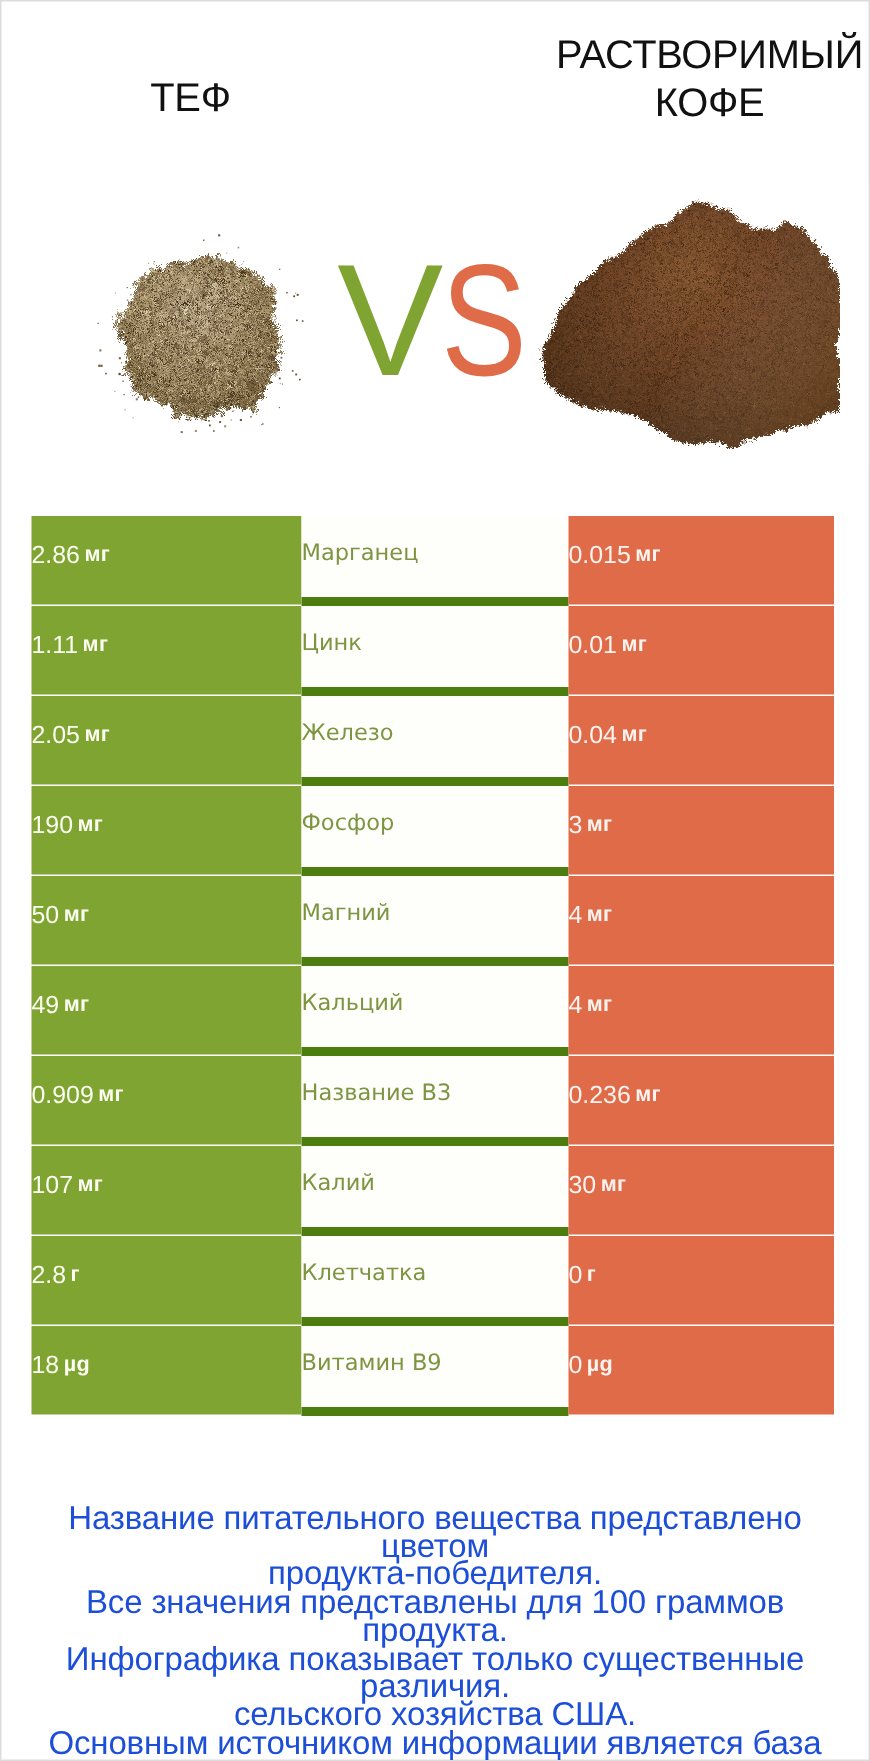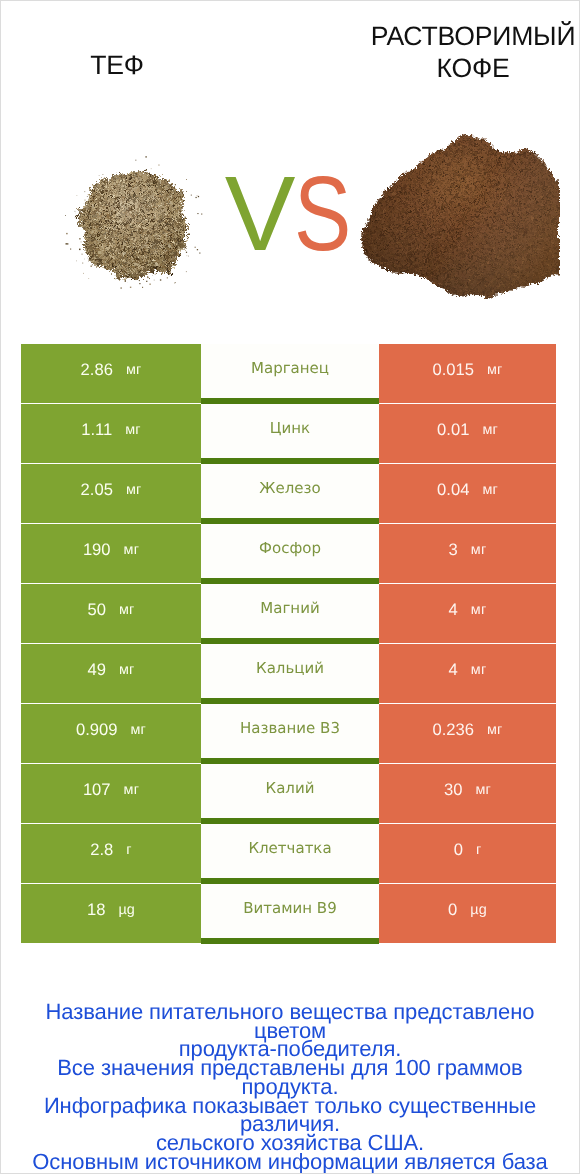--- a/index.html
+++ b/index.html
@@ -8,40 +8,40 @@
     width:580px;height:1174px;overflow:hidden;
     background:#ffffff;
     font-family:"Liberation Sans",sans-serif;
     -webkit-font-smoothing:antialiased;
     text-rendering:geometricPrecision;
   }
   #page{will-change:transform;position:relative;width:578px;height:1172px;border:1px solid #dcdcdc;background:#fff;overflow:hidden;}
 
   
   .title{position:absolute;text-align:center;color:#111;font-size:26.6px;line-height:31.5px;font-weight:400;letter-spacing:-0.2px;}
-  #title-left{left:2px;top:49px;width:228px;}
+  #title-left{left:12px;top:49px;width:228px;}
   #title-right{left:357px;top:20px;width:230px;}
 
   
   #hero{position:absolute;left:0;top:0;width:464px;height:330px;}
   #vs{position:absolute;left:217px;top:160px;width:152px;text-align:center;font-size:106px;line-height:106px;font-weight:400;letter-spacing:-1px;}
   #vs .v{color:#7FA431;}
   #vs .s{color:#E06B49;display:inline-block;transform:scaleX(0.81);transform-origin:left center;margin-left:-1px;}
 
   
   #table{position:absolute;left:20px;top:343px;width:538px;}
   .row{position:relative;height:59px;margin-bottom:1px;}
-  .cell{position:absolute;top:0;height:59px;display:flex;align-items:center;justify-content:center;}
+  .cell{position:absolute;top:0;height:59px;display:flex;align-items:center;}
   .cell.left{left:0;width:180px;}
   .cell.right{left:358px;width:177px;}
   .cell.mid{left:180px;width:178px;height:60px;}
   .win-g{background:#7FA431;color:#FBFEF0;}
   .win-o{background:#E06B49;color:#FEF4EF;}
   .amt{font-weight:400;font-size:16.6px;position:relative;top:-3.5px;}
-  .unit{font-weight:400;font-size:14.4px;margin-left:13px;letter-spacing:0.2px;position:relative;top:-3.5px;}
+  .unit{font-weight:700;font-size:14.4px;margin-left:3px;letter-spacing:0.2px;position:relative;top:-3.5px;}
   .mid{background:#FEFEFB;border-bottom:6px solid #4d7c0f;box-sizing:border-box;}
   .nut{font-family:"DejaVu Sans",sans-serif;font-weight:400;font-size:15px;position:relative;top:-3px;}
   .nut.g{color:#7d9540;}
 
   
   #footer{will-change:transform;position:absolute;left:9px;top:1002px;width:560px;text-align:center;color:#1d4ed8;font-size:22px;line-height:18.7px;letter-spacing:-0.1px;}
 </style>
 </head>
 <body>
 

